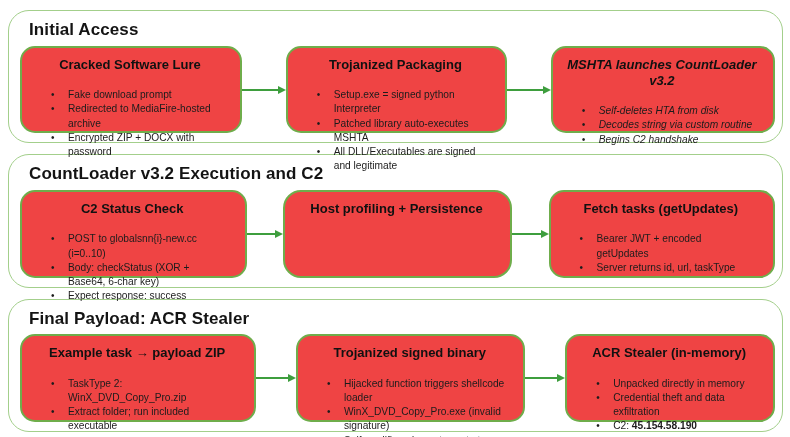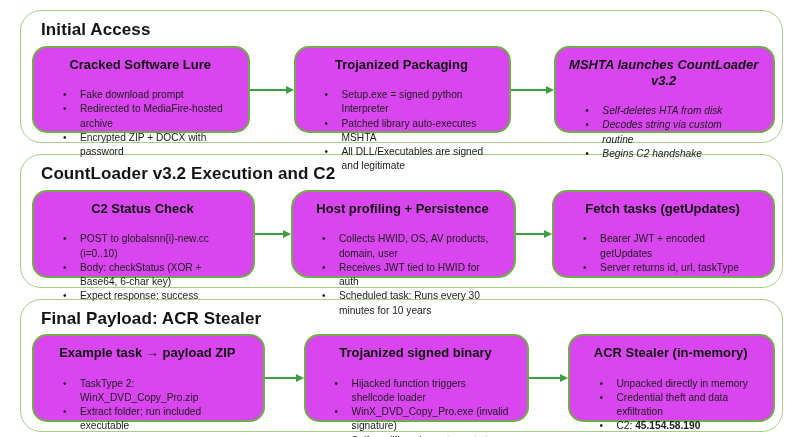--- a/index.html
+++ b/index.html
@@ -7,21 +7,21 @@
     padding: 0;
     background: #ffffff;
     font-family: "Liberation Sans", sans-serif;
   }
   .canvas {
     position: relative;
     width: 790px;
     height: 437px;
     background: #ffffff;
     box-sizing: border-box;
-    padding: 10px 7px 5px 20px;
+    padding: 10px 7px 5px 8px;
     display: flex;
     flex-direction: column;
     gap: 11px;
     overflow: hidden;
   }
   .section {
     flex: 1;
     border: 1.5px solid #a3cf8b;
     border-radius: 21px;
     background: #ffffff;
@@ -42,21 +42,21 @@
   .flow-row {
     flex: 1;
     display: flex;
     align-items: stretch;
     min-height: 0;
     margin-right: 2px;
   }
   .box {
     border: 2px solid #6fad4b;
     border-radius: 15px;
-    background: #d946ef;
+    background: #ef4444;
     box-sizing: border-box;
     padding: 5px 7px 5px 5px;
     display: flex;
     flex-direction: column;
   }
   .w-a { flex: 0 0 29.4%; }
   .w-b { flex: 0 0 29.3%; }
   .w-c { flex: 0 0 29.7%; font-style: italic; }
   .w-d { flex: 0 0 30.0%; }
   .w-e { flex: 0 0 30.3%; border-radius: 18px; }
@@ -165,25 +165,20 @@
           <li>Body: checkStatus (XOR + Base64, 6-char key)</li>
           <li>Expect response: success</li>
         </ul>
       </div>
       <div class="arrow">
           <div class="shaft"></div>
           <div class="head"></div>
         </div>
       <div class="box w-e">
         <div class="box-title">Host profiling + Persistence</div>
-        <ul class="bullets">
-          <li>Collects HWID, OS, AV products, domain, user</li>
-          <li>Receives JWT tied to HWID for auth</li>
-          <li>Scheduled task: Runs every 30 minutes for 10 years</li>
-        </ul>
       </div>
       <div class="arrow">
           <div class="shaft"></div>
           <div class="head"></div>
         </div>
       <div class="box w-f">
         <div class="box-title">Fetch tasks (getUpdates)</div>
         <ul class="bullets">
           <li>Bearer JWT + encoded getUpdates</li>
           <li>Server returns id, url, taskType</li>

